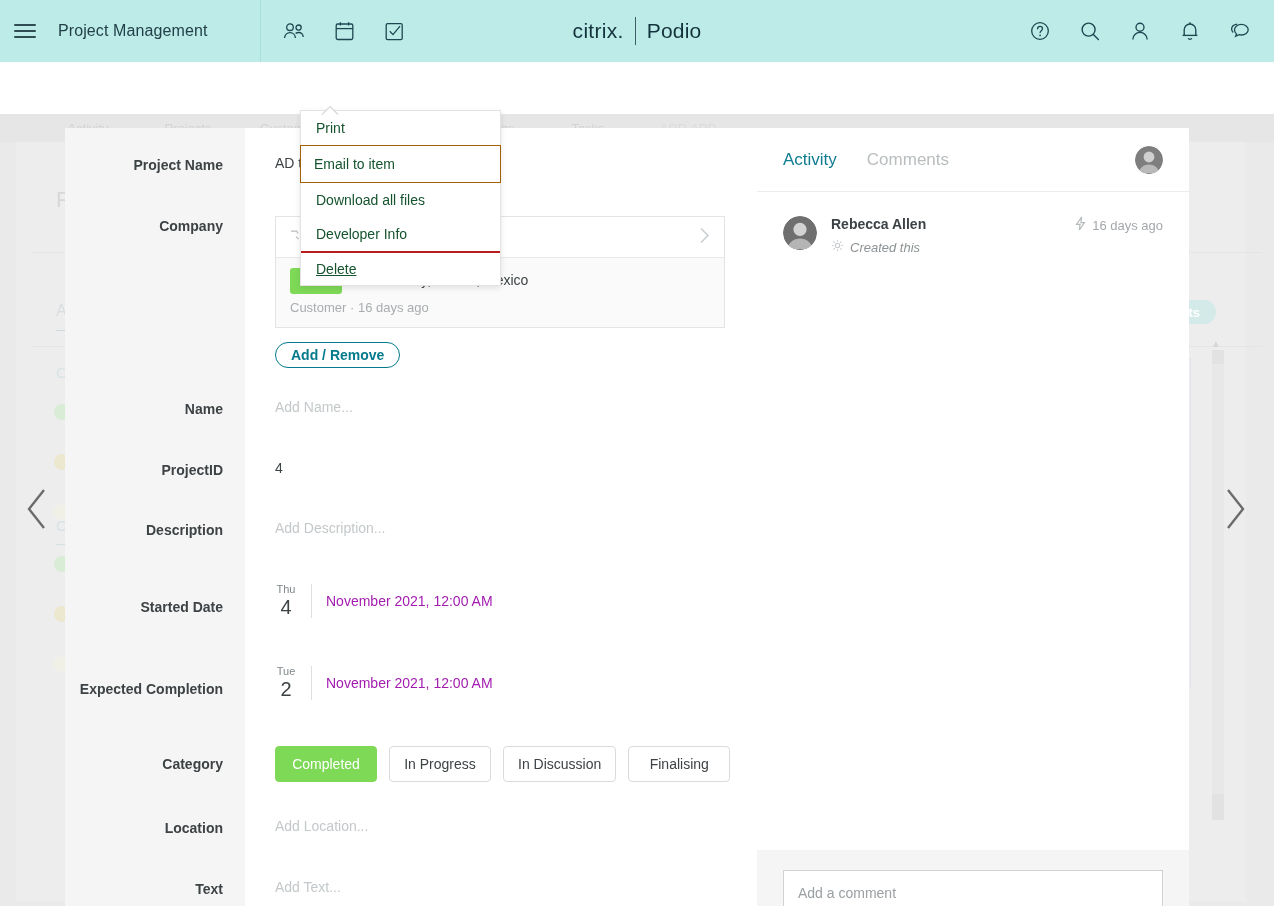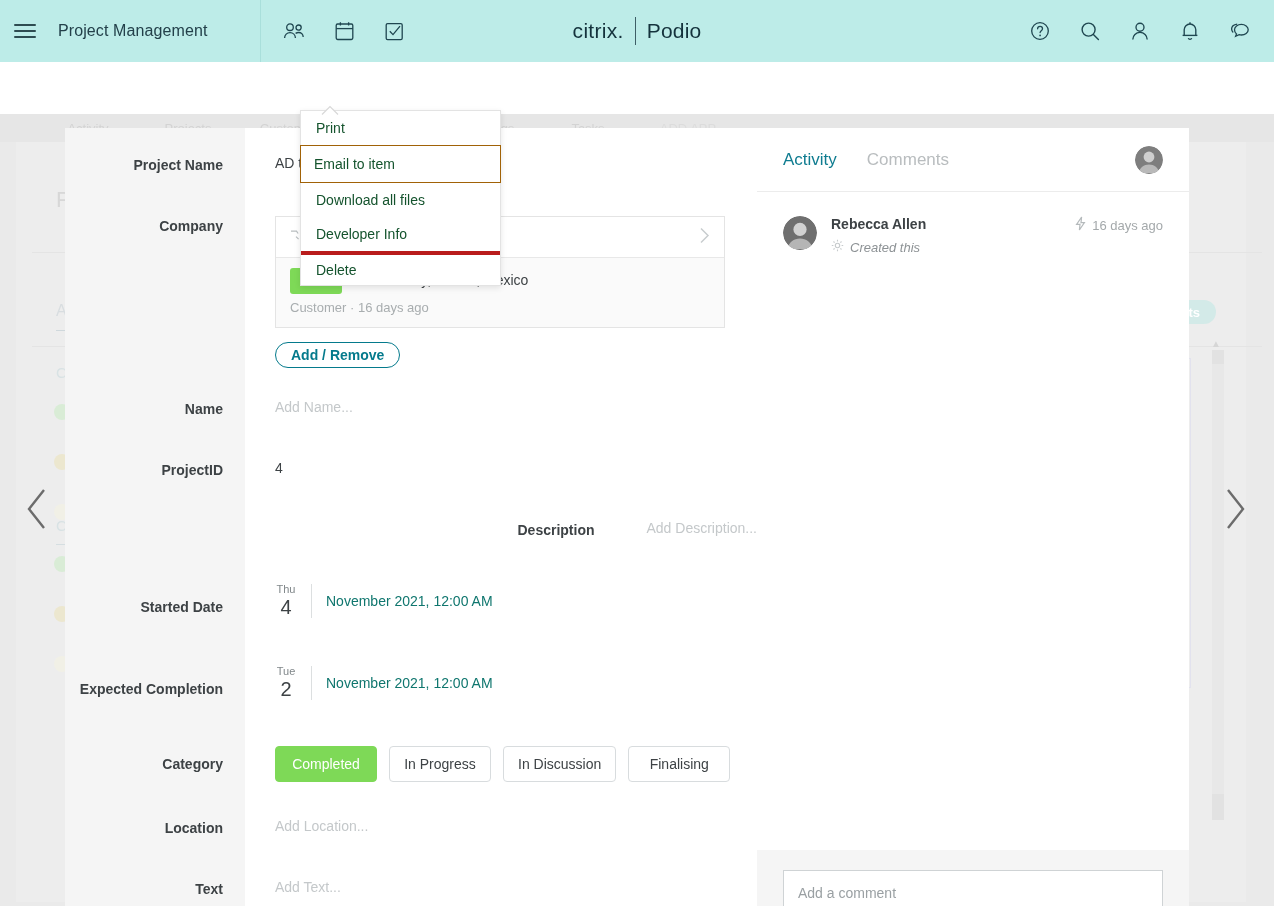--- a/index.html
+++ b/index.html
@@ -132,21 +132,21 @@
     display: inline-flex; align-items: center; justify-content: center; height: 26px;
     border-radius: 13px; border: 1.6px solid #047a8c; color: #047a8c;
     font-size: 14px; font-weight: bold; padding: 0 15px; background: #fff; cursor: pointer;
   }
 
   .datebox { display: flex; align-items: center; }
   .datebox .dnum { width: 38px; text-align: center; }
   .datebox .dow { font-size: 11px; color: #80878a; line-height: 13px; }
   .datebox .dday { font-size: 20px; color: #3d4245; line-height: 22px; }
   .datebox .dsep { width: 1px; height: 34px; background: #dcdfe0; margin: 0 14px 0 6px; }
-  .datebox .dtext { font-size: 14px; color: #0f766e; }
+  .datebox .dtext { font-size: 14px; color: #a21caf; }
 
   .catbtns { display: flex; gap: 12px; }
   .catbtn {
     height: 36px; min-width: 102px; border: 1px solid #d8dcde; background: #fff;
     border-radius: 4px; font-size: 14px; color: #3d4245; display: flex;
     align-items: center; justify-content: center; padding: 0 14px; cursor: pointer;
   }
   .catbtn.selected { background: #7ed957; border-color: #7ed957; color: #ffffff; }
 
   
@@ -178,21 +178,21 @@
     background: #ffffff; border: 1px solid #e3e3e3; z-index: 60;
     box-shadow: 0 2px 6px rgba(0,0,0,.10);
   }
   .dd-arrow {
     position: absolute; left: 321px; top: 101px; width: 18px; height: 10px; z-index: 61;
   }
   .dd-item {
     height: 34px; display: flex; align-items: center; padding-left: 15px;
     font-size: 14px; color: #14532d; cursor: pointer;
   }
-  .dd-item.sep { border-top: 4px solid #b91c1c; }
+  .dd-item.sep { border-top: 2px solid #b91c1c; text-decoration: underline; }
   .dd-item.highlight { border: 1px solid #a16207; height: 38px; margin: 0 -1px; padding-left: 13px; }
 </style>
 </head>
 <body>
 
 <div id="root">
 
   <div class="bg-layer">
     <div class="bg-tabs">
       <div class="bg-tab">Activity</div>
@@ -427,21 +427,21 @@
       <div class="field-row" style="top:271px;">
         <div class="field-label">Name</div>
         <div class="field-value placeholder">Add Name...</div>
       </div>
 
       <div class="field-row" style="top:332px;">
         <div class="field-label">ProjectID</div>
         <div class="field-value">4</div>
       </div>
 
-      <div class="field-row" style="top:392px;justify-content:flex-end;">
+      <div class="field-row" style="top:392px;">
         <div class="field-label">Description</div>
         <div class="field-value placeholder">Add Description...</div>
       </div>
 
       <div class="field-row" style="top:455px;">
         <div class="field-label" style="padding-top:16px;">Started Date</div>
         <div class="field-value" style="padding-left:22px;">
           <div class="datebox">
             <div class="dnum">
               <div class="dow">Thu</div>

